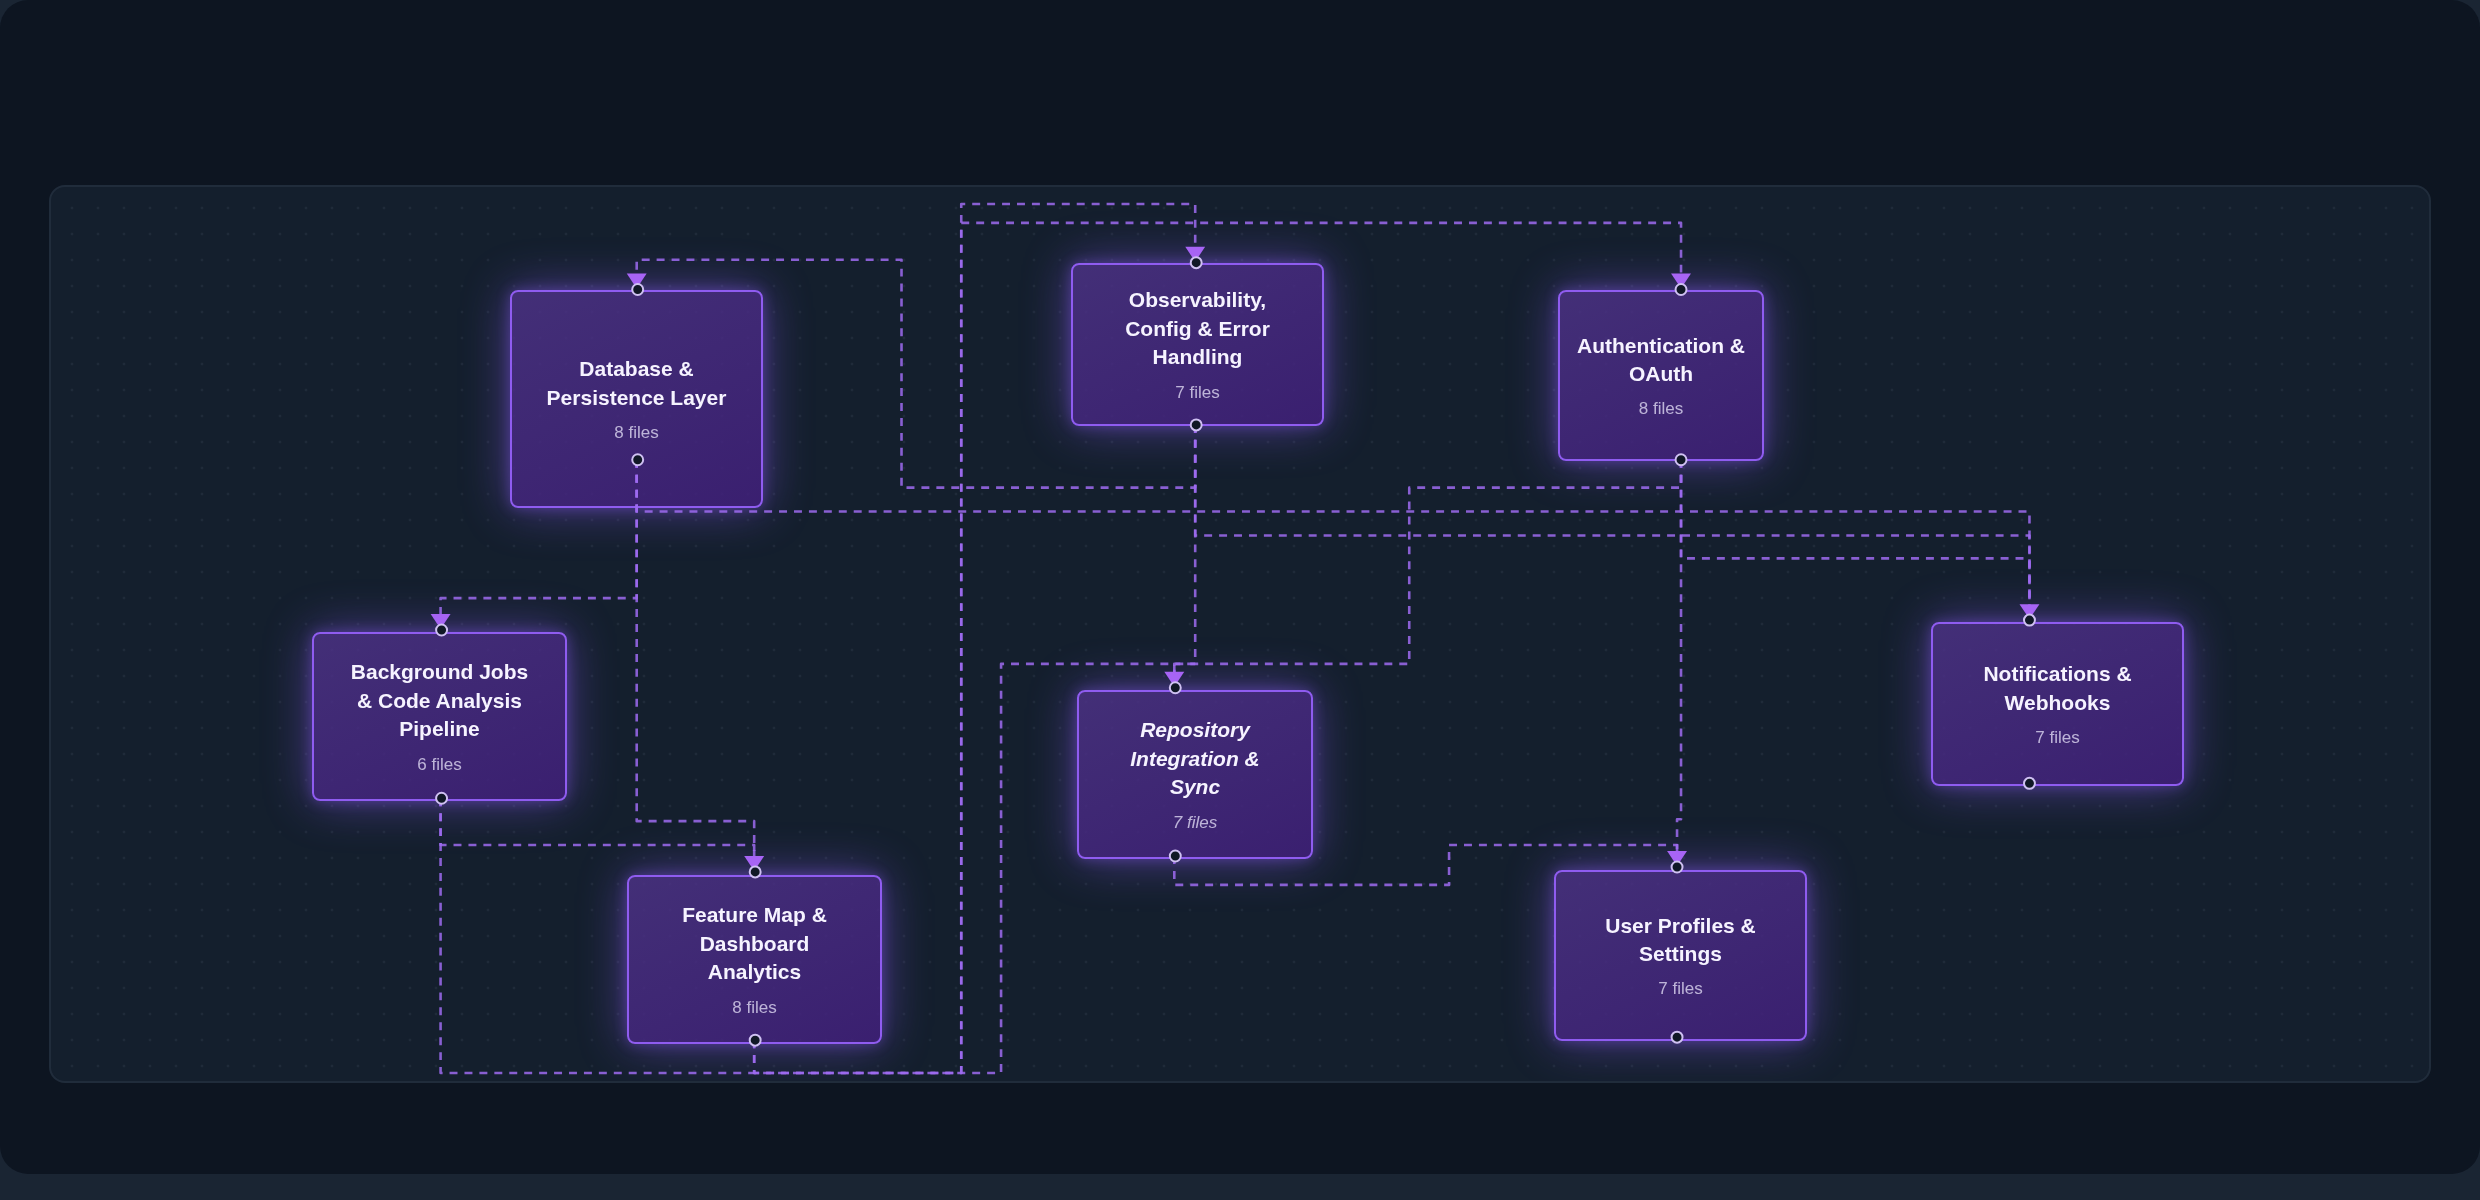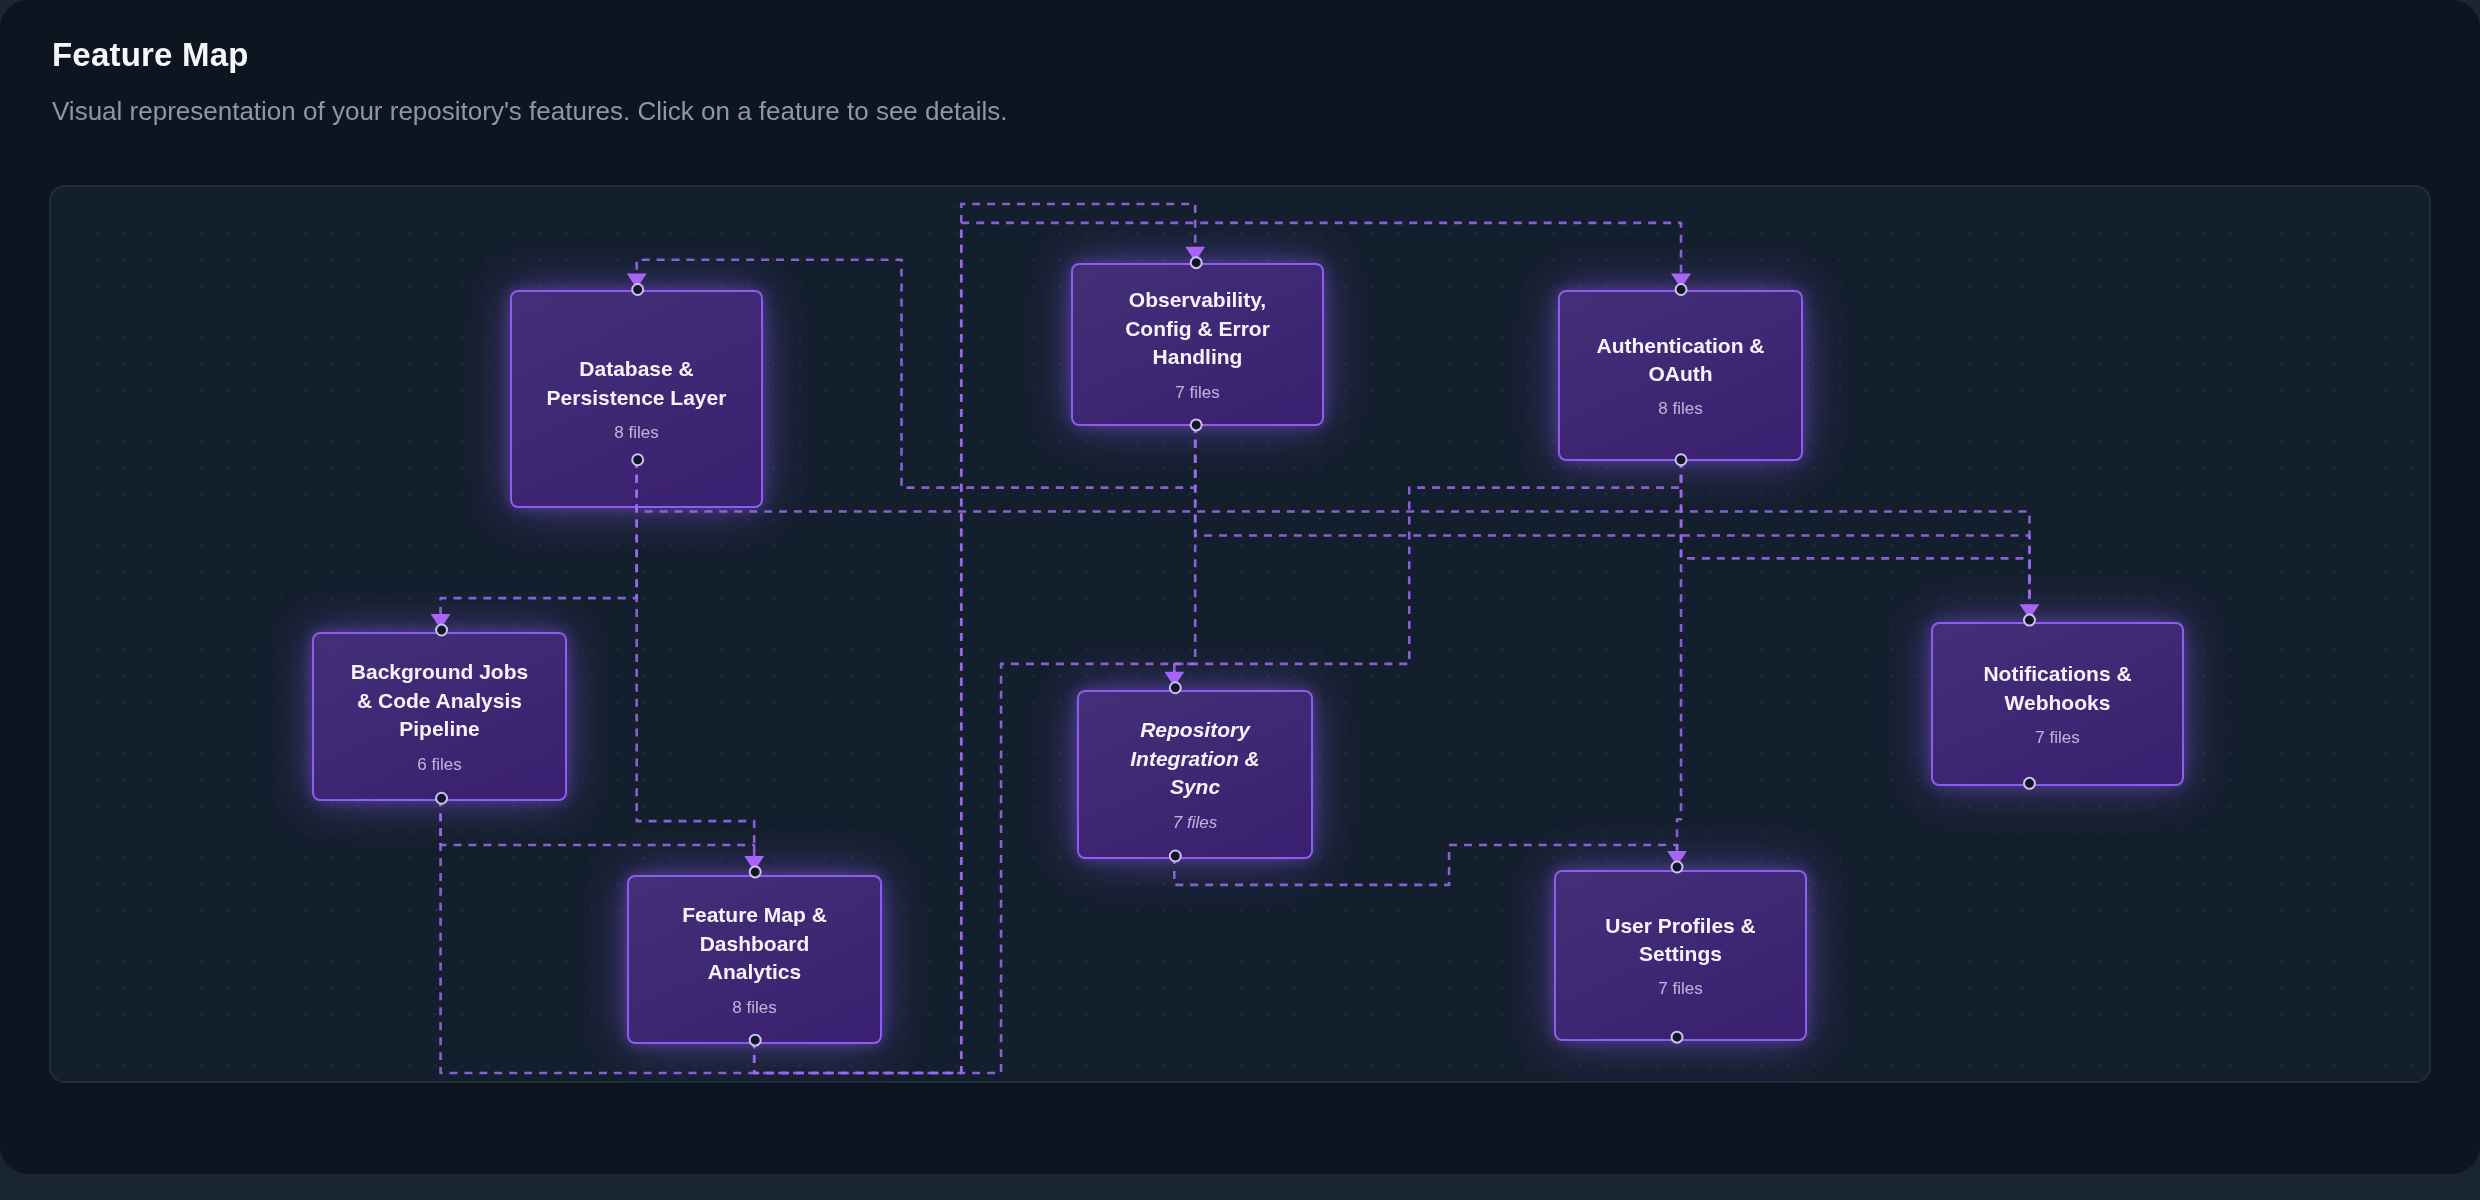--- a/index.html
+++ b/index.html
@@ -54,24 +54,20 @@
   }
   .edge-line{
     fill:none;stroke-width:2.6;stroke-dasharray:8 7;opacity:0.85;
     stroke-linejoin:round;
   }
 </style>
 </head>
 <body>
 
 <div class="page-card">
-  <div class="header">
-    <h1 class="page-title">Feature Map</h1>
-    <p class="page-subtitle">Visual representation of your repository's features. Click on a feature to see details.</p>
-  </div>
 
   <div class="diagram-panel">
     <svg class="edges-svg" viewBox="0 0 2382 898" xmlns="http://www.w3.org/2000/svg">
         <polyline points="1146,239 1146,302 851,302 851,73 585,73 585,103" class="edge-line" stroke="#9d6bf0"></polyline>
         <polyline points="703,857 703,890 911,890 911,17 1146,17 1146,76" class="edge-line" stroke="#9d6bf0"></polyline>
         <polyline points="703,857 703,890 911,890 911,36 1634,36 1634,103" class="edge-line" stroke="#9d6bf0"></polyline>
         <polyline points="585,274 585,413 388,413 388,445" class="edge-line" stroke="#9d6bf0"></polyline>
         <polyline points="585,274 585,637 703,637 703,688" class="edge-line" stroke="#9d6bf0"></polyline>
         <polyline points="585,274 585,326 1984,326 1984,435" class="edge-line" stroke="#9d6bf0"></polyline>
         <polyline points="1146,239 1146,479 1125,479 1125,503" class="edge-line" stroke="#9d6bf0"></polyline>
@@ -111,21 +107,21 @@
         <div class="node-label">Database &amp;
 Persistence Layer</div>
         <div class="node-files">8 files</div>
       </div>
       <div class="feature-node" style="left: 1020px; top: 76px; width: 253px; height: 163px;">
         <div class="node-label">Observability,
 Config &amp; Error
 Handling</div>
         <div class="node-files">7 files</div>
       </div>
-      <div class="feature-node" style="left: 1507px; top: 103px; width: 245px; height: 171px;">
+      <div class="feature-node" style="left: 1507px; top: 103px; width: 206px; height: 171px;">
         <div class="node-label">Authentication &amp;
 OAuth</div>
         <div class="node-files">8 files</div>
       </div>
       <div class="feature-node" style="left: 261px; top: 445px; width: 255px; height: 169px;">
         <div class="node-label">Background Jobs
 &amp; Code Analysis
 Pipeline</div>
         <div class="node-files">6 files</div>
       </div>

